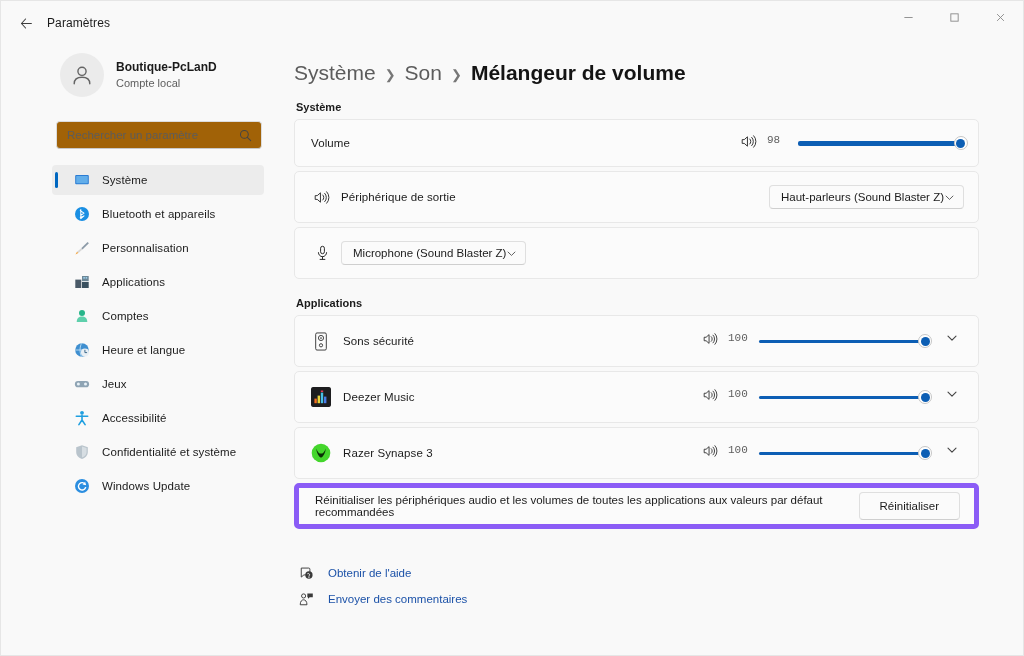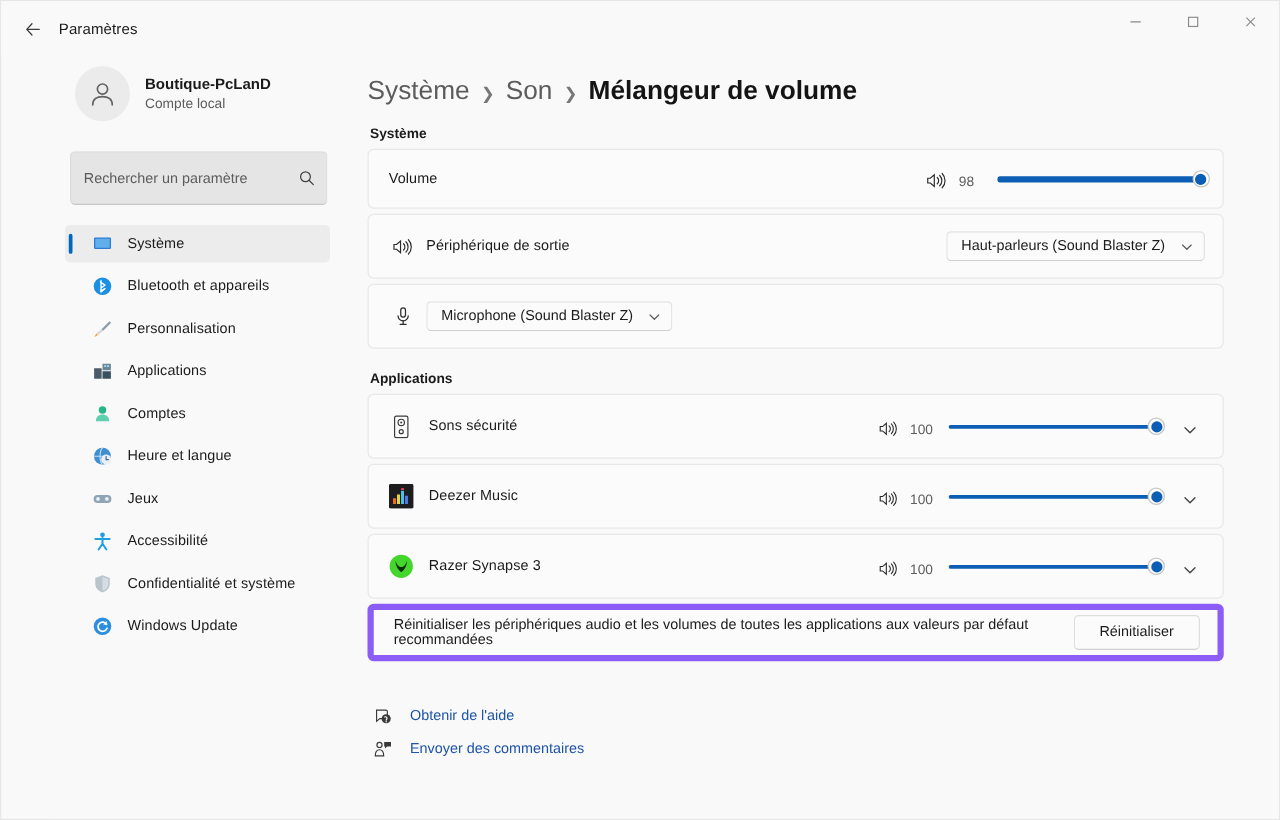--- a/index.html
+++ b/index.html
@@ -102,22 +102,22 @@
   }
   .acct-sub {
     font-size: 11px;
     color: #5e5e5e;
     line-height: 14px;
     margin-top: 1px;
   }
 
   .searchbox {
     margin: 18px 2px 0 4px;
-    height: 43px;
-    background: #e5e5e5;
+    height: 28px;
+    background: #a16207;
     border: 1px solid #dcdcdc;
     border-bottom-color: #c8c8c8;
     border-radius: 4px;
     display: flex;
     align-items: center;
     padding: 0 8px 0 10px;
   }
   .searchbox input {
     flex: 1;
     border: none;
@@ -234,30 +234,31 @@
     min-width: 182px;
     background: #fbfbfb;
     border: 1px solid #dfdfdf;
     border-bottom-color: #cfcfcf;
     border-radius: 4px;
     display: flex;
     align-items: center;
     justify-content: space-between;
     padding: 0 8px 0 11px;
     cursor: pointer;
-    gap: 12px;
+    gap: 0;
   }
   .dd-value { font-size: 11.5px; color: #1b1b1b; white-space: nowrap; }
   .dd-chev { color: #5c5c5c; display: flex; }
 
   
   .slider-wrap {
     display: flex;
-    align-items: flex-end;
+    align-items: flex-start;
     gap: 9px;
+    font-family: Liberation Mono, monospace;
   }
   .spk-ico { color: #2b2b2b; display: flex; }
   .vol-num {
     font-size: 11px;
     color: #5e5e5e;
     width: 22px;
     text-align: left;
   }
   .slider {
     position: relative;

